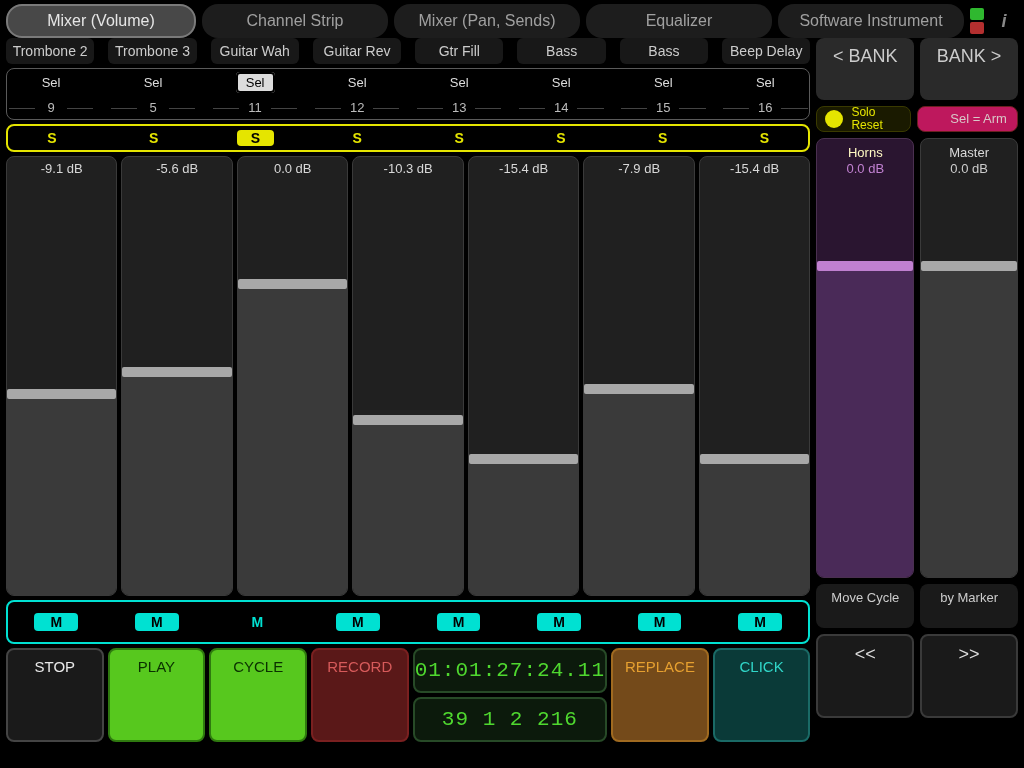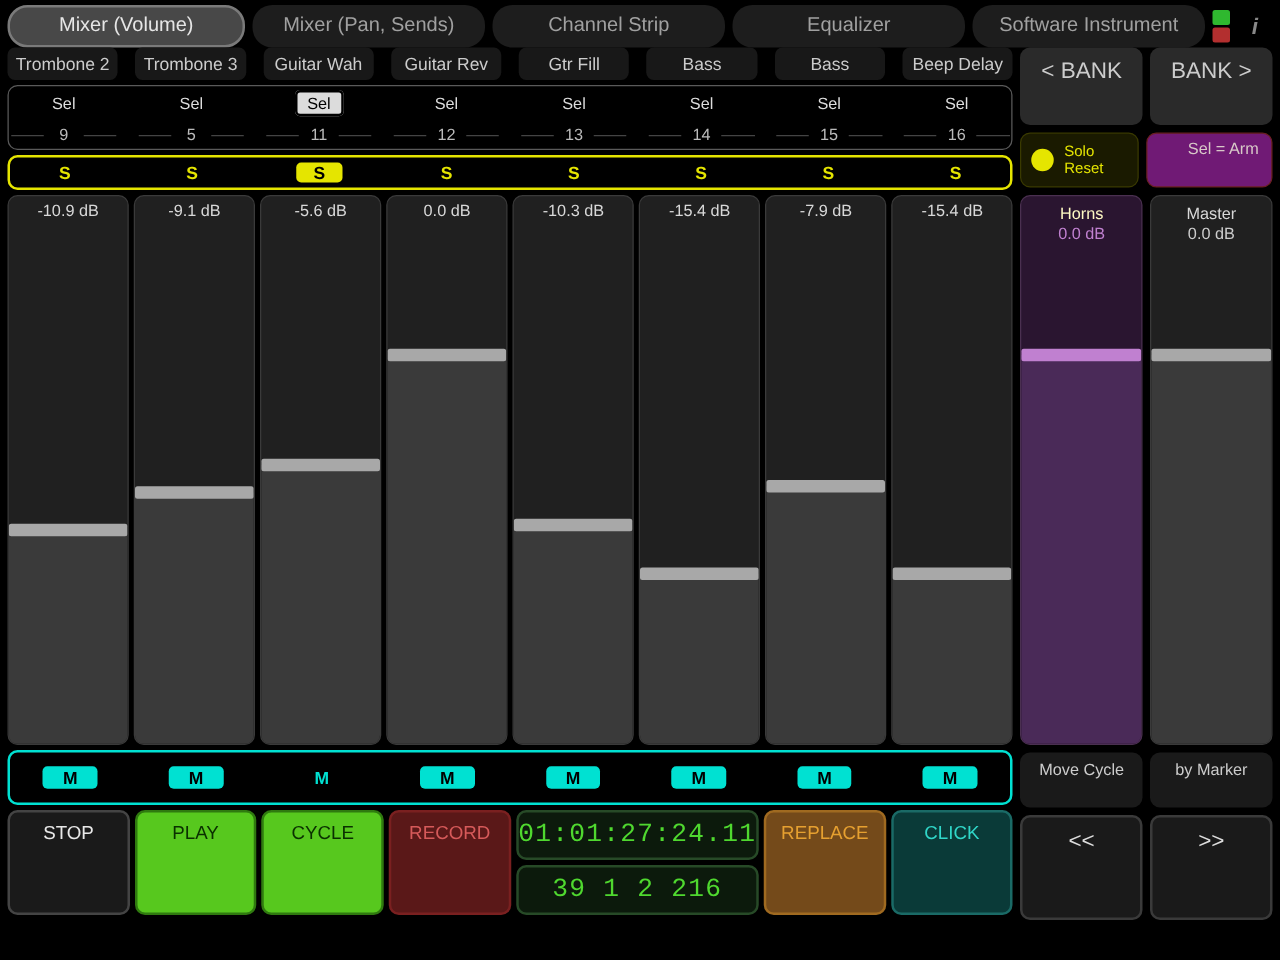--- a/index.html
+++ b/index.html
@@ -47,39 +47,39 @@
 .fader .fill { position:absolute; bottom:0; left:0; right:0; background:#3a3a3a; }
 .fader .cap { position:absolute; left:0; right:0; height:10px; background:#a8a8a8; border-radius:2px; }
 
 
 .muterow { border:2px solid #00e1d2; border-radius:8px; padding:6px 0; display:flex; gap:4px; height:44px; }
 .muterow .m { flex:1; display:flex; align-items:center; justify-content:center; }
 .muterow .m span { color:#00e1d2; font-size:14px; font-weight:bold; }
 .muterow .m.on span { background:#00e1d2; color:#000; padding:1px 16px; border-radius:4px; }
 
 
-.transport { display:flex; gap:4px; height:84px; }
+.transport { display:flex; gap:4px; height:94px; }
 .tbtn { flex:1; border-radius:8px; display:flex; align-items:flex-start; justify-content:center; padding-top:8px; font-size:15px; }
 .tbtn.stop { background:#1a1a1a; border:2px solid #444; color:#e8e8e8; }
 .tbtn.play { background:#57c81e; border:2px solid #2f7a0f; color:#0a3000; flex:1; }
 .tbtn.cycle { background:#57c81e; border:2px solid #2f7a0f; color:#0a3000; }
 .tbtn.record { background:#5a1818; border:2px solid #7a2020; color:#d65a5a; }
 .tbtn.replace { background:#744a1a; border:2px solid #a06a20; color:#e6a030; }
 .tbtn.click { background:#0a3a38; border:2px solid #1a6a66; color:#30d6c8; }
 .timewrap { flex:2; display:flex; flex-direction:column; gap:4px; }
 .timebox { flex:1; background:#0c1a0c; border:2px solid #274a27; border-radius:8px; color:#4fd82f; display:flex; align-items:center; justify-content:center; font-size:21px; letter-spacing:1px; font-family:"Courier New",monospace; }
 
 
 .bankrow { display:flex; gap:6px; height:62px;text-align:right; }
 .bankbtn { flex:1; background:#2a2a2a; border-radius:8px; display:flex; align-items:flex-start; justify-content:center; padding-top:8px; font-size:18px; color:#ccc; }
-.sidebtnrow { display:flex; gap:6px; height:44px; }
+.sidebtnrow { display:flex; gap:6px; height:26px; }
 .solo-reset { flex:1; background:#1a1a00; border:1px solid #3a3a00; border-radius:8px; display:flex; align-items:center; gap:8px; padding:0 8px; }
 .solo-reset .dot { width:18px; height:18px; border-radius:50%; background:#e5e500; }
 .solo-reset .lbl { color:#e5e500; font-size:12px; line-height:13px; }
-.selarm { flex:1; background:#701a75; border:1px solid #6a2020; border-radius:8px; display:flex; align-items:flex-start; justify-content:center; padding-top:4px; color:#d8c8c8; font-size:13px;padding-left:22px; }
+.selarm { flex:1; background:#be185d; border:1px solid #6a2020; border-radius:8px; display:flex; align-items:flex-start; justify-content:center; padding-top:4px; color:#d8c8c8; font-size:13px;padding-left:22px; }
 
 .busfaders { display:flex; gap:6px; height:440px; }
 .busfader { flex:1; border-radius:8px; position:relative; overflow:hidden; }
 .busfader.horns { background:#2a1530; border:1px solid #4a3050; }
 .busfader.master { background:#202020; border:1px solid #3a3a3a; }
 .busfader .name { position:absolute; top:6px; left:0; right:0; text-align:center; font-size:13px; }
 .busfader.horns .name { color:#fef9c3; }
 .busfader.master .name { color:#d8d8d8; }
 .busfader .val2 { position:absolute; top:22px; left:0; right:0; text-align:center; font-size:13px; }
 .busfader.horns .val2 { color:#c080d0; }
@@ -94,22 +94,22 @@
 .sideaction .act { flex:1; background:#1a1a1a; border-radius:8px; display:flex; align-items:flex-start; justify-content:center; padding-top:6px; font-size:13px; color:#ccc; }
 
 .seekrow { display:flex; gap:6px; height:84px; }
 .seekrow .seek { flex:1; background:#1a1a1a; border:2px solid #3a3a3a; border-radius:8px; display:flex; align-items:flex-start; justify-content:center; padding-top:8px; font-size:18px; color:#ddd; }
 </style>
 </head>
 <body>
 
 <div class="modebar">
   <div class="tab active">Mixer (Volume)</div>
+  <div class="tab">Channel Strip</div>
   <div class="tab">Mixer (Pan, Sends)</div>
-  <div class="tab">Channel Strip</div>
   <div class="tab">Equalizer</div>
   <div class="tab">Software Instrument</div>
   <div class="meters">
       <div class="m1"></div>
       <div class="m2"></div>
     </div>
   <div class="infobtn">i</div>
 </div>
 
 <div class="main">
@@ -174,25 +174,20 @@
             <span>S</span>
           </div>
         <div class="s">
             <span>S</span>
           </div>
       </div>
     </div>
 
     <div class="faderrow">
       <div class="fader">
-          <div class="val">-10.9 dB</div>
-          <div class="fill" style="height: 39%;"></div>
-          <div class="cap" style="bottom: calc(39% - 5px);"></div>
-        </div>
-      <div class="fader">
           <div class="val">-9.1 dB</div>
           <div class="fill" style="height: 46%;"></div>
           <div class="cap" style="bottom: calc(46% - 5px);"></div>
         </div>
       <div class="fader">
           <div class="val">-5.6 dB</div>
           <div class="fill" style="height: 51%;"></div>
           <div class="cap" style="bottom: calc(51% - 5px);"></div>
         </div>
       <div class="fader">

